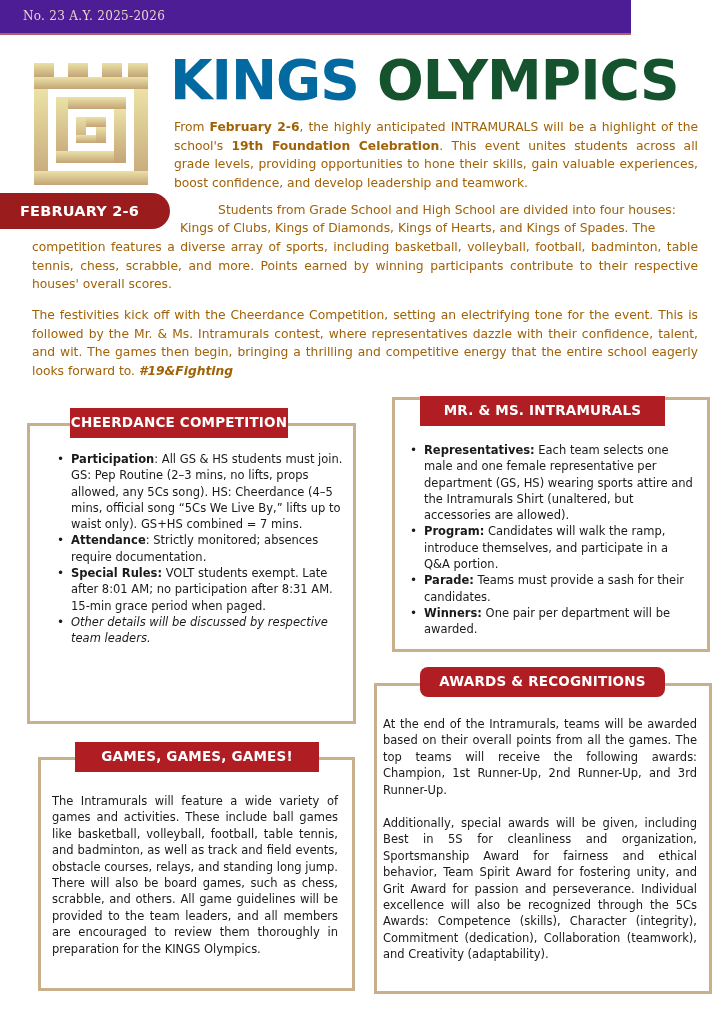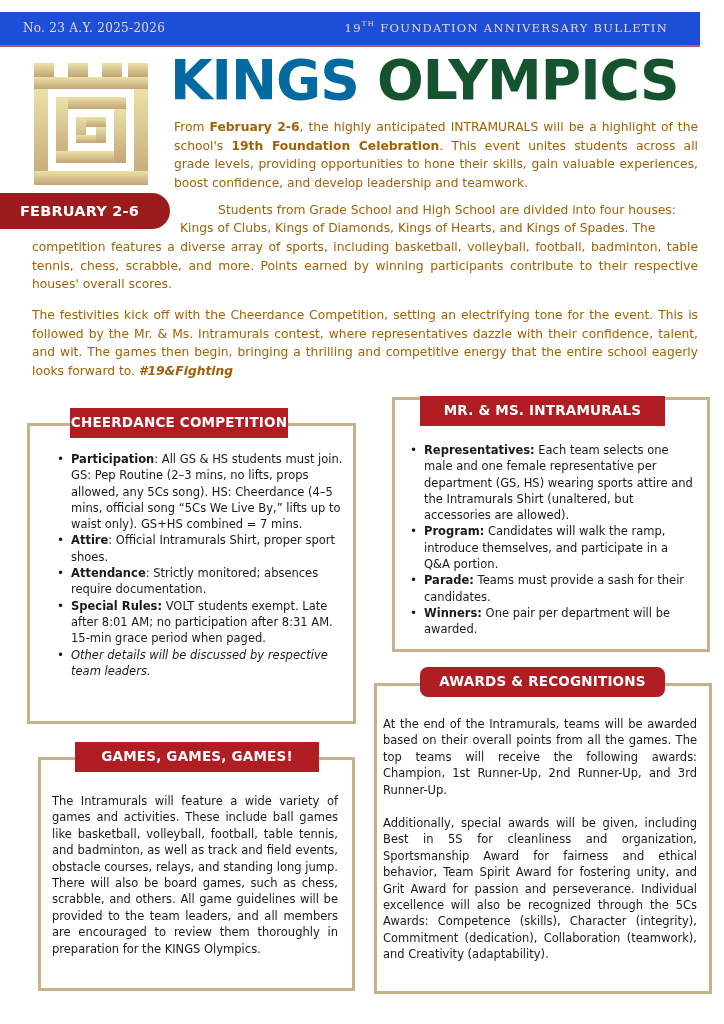--- a/index.html
+++ b/index.html
@@ -1,19 +1,19 @@
 <!DOCTYPE html>
 <html><head>
 <meta charset="utf-8">
 <style>
   * { box-sizing: border-box; margin: 0; padding: 0; }
   html, body { width: 724px; height: 1024px; background: #ffffff; overflow: hidden; }
   body { position: relative; font-family: "DejaVu Sans", sans-serif; color: #111; }
 
-  .topbar { position: absolute; left: 0; top: 12px; width: 700px; height: 35px; background: #1d4ed8; border-bottom: 2px solid #b06060; }
+  .topbar { position: absolute; left: 0; top: 0; width: 631px; height: 35px; background: #4c1d95; border-bottom: 2px solid #b06060; }
   .topbar .issue { position: absolute; left: 23px; top: 9px; font-family: "DejaVu Serif", serif; font-size: 12px; color: #e8d6c6; letter-spacing: 0.3px; }
   .topbar .bulletin { position: absolute; right: 32px; top: 9px; font-family: "DejaVu Serif", serif; font-size: 11.5px; color: #e8d6c6; letter-spacing: 1.3px; }
   .topbar .bulletin sup { font-size: 7px; position: relative; top: -1px; }
 
   .logo { position: absolute; left: 34px; top: 63px; width: 114px; height: 122px; }
 
   .title { position: absolute; left: 170px; top: 48px; font-family: "DejaVu Sans", sans-serif; font-weight: bold; font-size: 55px; letter-spacing: -1px; line-height: 64px; white-space: nowrap; }
   .title .kings { color: #0369a1; }
   .title .olympics { color: #14532d; }
 
@@ -51,21 +51,20 @@
   .box-p { position: absolute; font-size: 11.5px; line-height: 16.4px; text-align: justify; color: #1a1a1a; }
   .games-p { left: 52px; top: 793px; width: 286px; }
   .awards-p1 { left: 383px; top: 716px; width: 314px; }
   .awards-p2 { left: 383px; top: 815px; width: 314px; }
 </style>
 </head>
 <body>
 
 <div class="topbar">
   <span class="issue">No. 23 A.Y. 2025-2026</span>
-  <span class="bulletin"><span>19</span><sup>TH</sup><span> FOUNDATION ANNIVERSARY BULLETIN</span></span>
 </div>
 
 <svg class="logo" viewBox="0 0 114 122" xmlns="http://www.w3.org/2000/svg">
   <defs>
     <linearGradient id="gold" x1="0" y1="0" x2="0" y2="1">
       <stop offset="0" stop-color="#ebe2a6"></stop>
       <stop offset="1" stop-color="#c4a477"></stop>
     </linearGradient>
   </defs>
   <g fill="url(#gold)">
@@ -100,21 +99,20 @@
 <div class="p houses1">Students from Grade School and High School are divided into four houses:</div>
 <div class="p houses2">Kings of Clubs, Kings of Diamonds, Kings of Hearts, and Kings of Spades. The</div>
 <div class="p houses3">competition features a diverse array of sports, including basketball, volleyball, football, badminton, table tennis, chess, scrabble, and more. Points earned by winning participants contribute to their respective houses' overall scores.</div>
 
 <div class="p fest"><span>The festivities kick off with the Cheerdance Competition, setting an electrifying tone for the event. This is followed by the Mr. &amp; Ms. Intramurals contest, where representatives dazzle with their confidence, talent, and wit. The games then begin, bringing a thrilling and competitive energy that the entire school eagerly looks forward to. </span><span class="hashtag"> #19&amp;Fighting</span></div>
 
 <div class="box cheer"></div>
 <div class="box-title cheer-title">CHEERDANCE COMPETITION</div>
 <ul class="list cheer-list">
   <li><b>Participation</b><span>: </span><span>All GS &amp; HS students must join. GS: Pep Routine (2–3 mins, no lifts, props allowed, any 5Cs song). HS: Cheerdance (4–5 mins, official song “5Cs We Live By,” lifts up to waist only). GS+HS combined = 7 mins.</span></li>
-  <li><b>Attire</b><span>: </span><span>Official Intramurals Shirt, proper sport shoes.</span></li>
   <li><b>Attendance</b><span>: </span><span>Strictly monitored; absences require documentation.</span></li>
   <li><b>Special Rules:</b><span> </span><span>VOLT students exempt. Late after 8:01 AM; no participation after 8:31 AM. 15-min grace period when paged.</span></li>
   <li><i>Other details will be discussed by respective team leaders.</i></li>
 </ul>
 
 <div class="box mr"></div>
 <div class="box-title mr-title">MR. &amp; MS. INTRAMURALS</div>
 <ul class="list mr-list">
   <li><b>Representatives:</b><span> Each team selects one male and one female representative per department (GS, HS) wearing sports attire and the Intramurals Shirt (unaltered, but accessories are allowed).</span></li>
   <li><b>Program:</b><span> Candidates will walk the ramp, introduce themselves, and participate in a Q&amp;A portion.</span></li>

